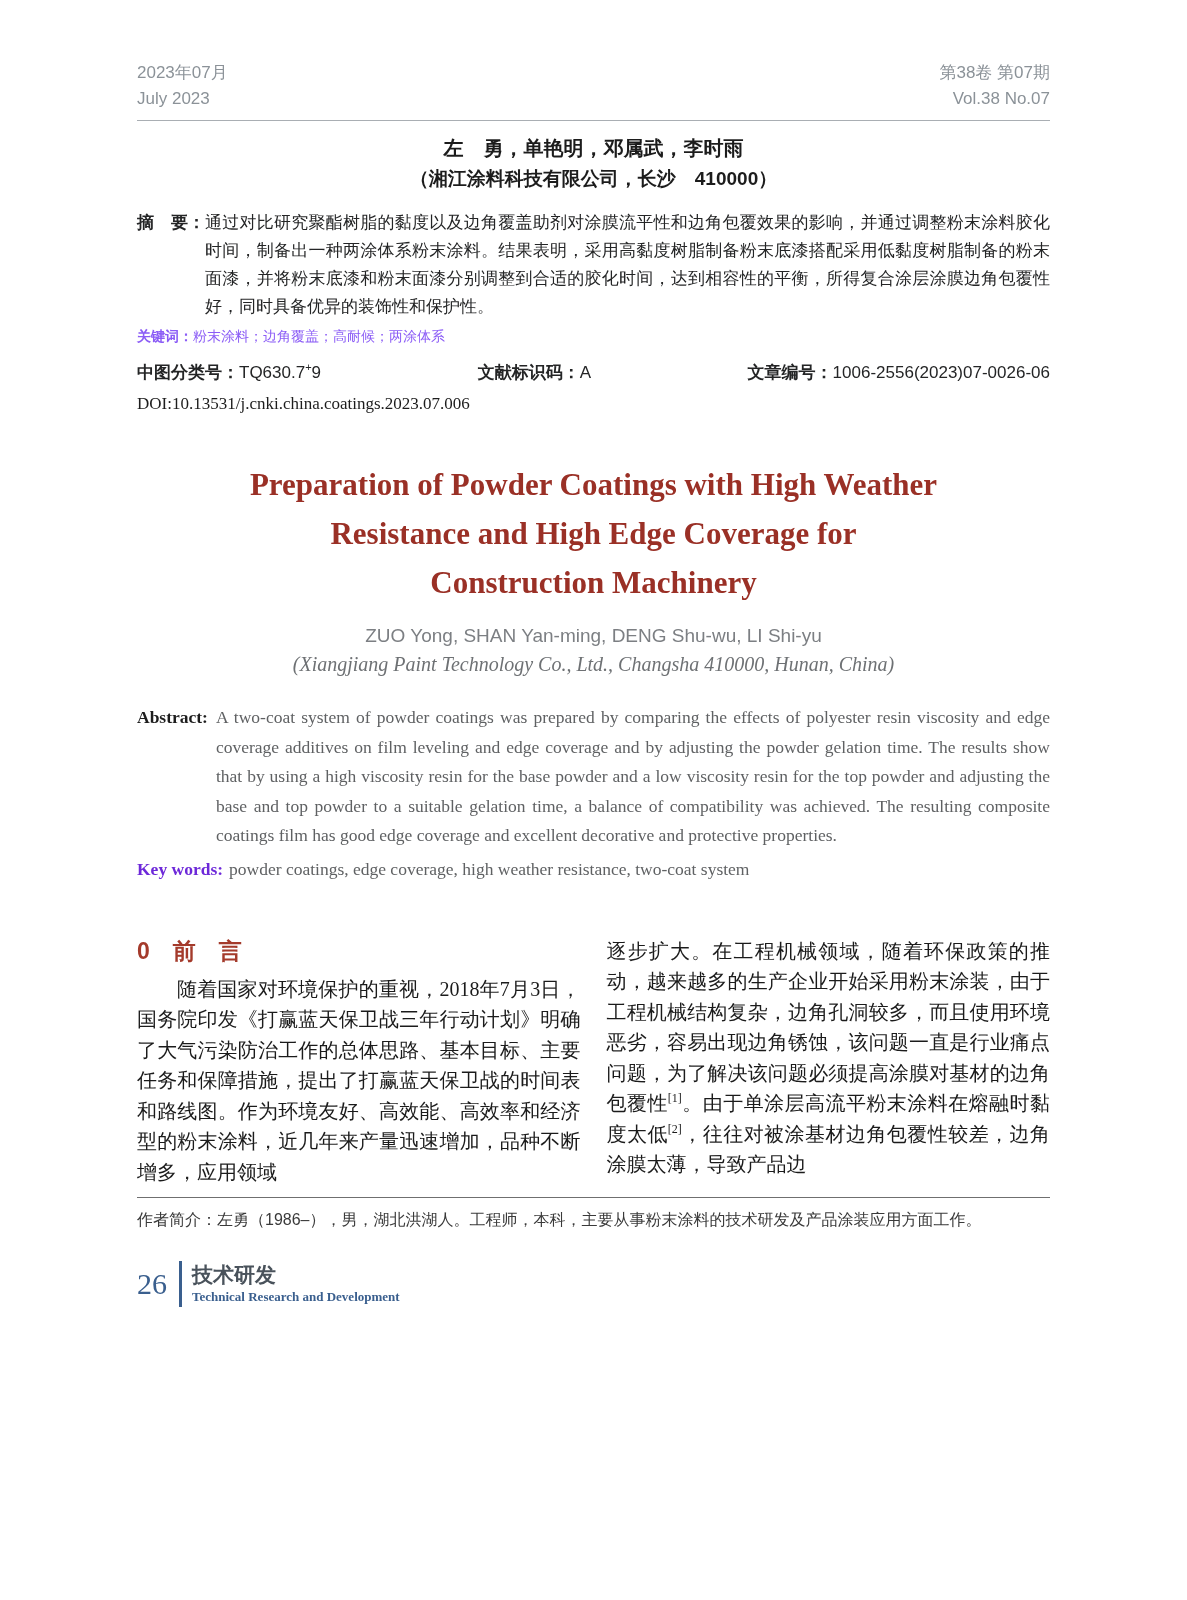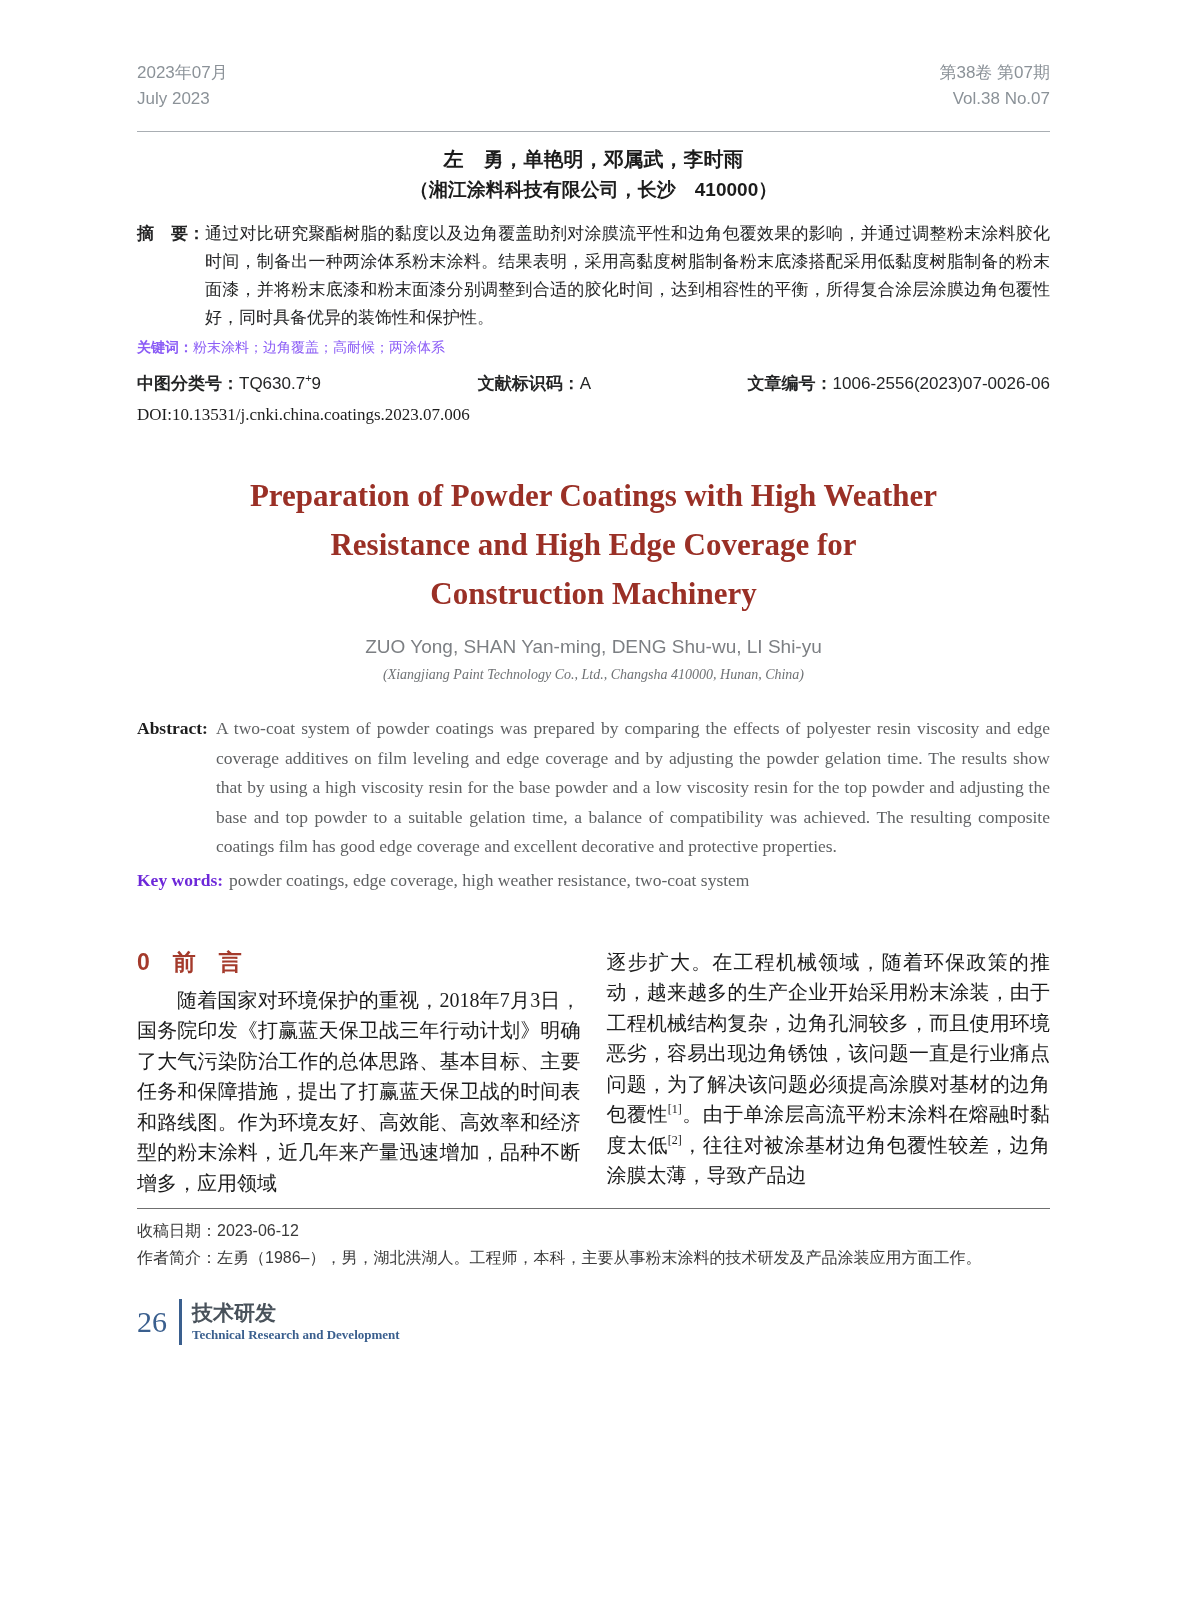--- a/index.html
+++ b/index.html
@@ -6,21 +6,21 @@
   body{
     width:1187px;height:1600px;background:#ffffff;overflow:hidden;
     font-family:"Liberation Sans","DejaVu Sans",sans-serif;color:#222;
     position:relative;
   }
   .page{width:913px;margin:0 auto;padding:0 0;position:relative;}
 
   
   .jheader{
     display:flex;justify-content:space-between;align-items:center;
-    margin-top:60px;padding-bottom:19px;border-bottom:1px solid #a9aeb3;
+    margin-top:60px;padding-bottom:8px;border-bottom:1px solid #a9aeb3;
     color:#8b9298;font-size:17px;line-height:26px;
   }
   .jheader .col{display:flex;flex-direction:column;}
   .jheader .c-left{text-align:left;}
   .jheader .c-center{text-align:center;}
   .jheader .c-right{text-align:right;}
   .jname-zh{letter-spacing:7px;}
   .jname-en{letter-spacing:1px;}
 
   
@@ -46,21 +46,21 @@
   .clc-row sup{font-size:11px;vertical-align:super;line-height:0;}
   .doi{margin-top:3px;font-family:"Liberation Serif","DejaVu Serif",serif;font-size:17px;color:#1d1d1d;line-height:28px;}
 
   
   .title-en{
     margin-top:42px;text-align:center;color:#9a3026;font-weight:bold;
     font-family:"Liberation Serif","DejaVu Serif",serif;
     font-size:31px;line-height:49px;
   }
   .authors-en{margin-top:16px;text-align:center;color:#7c7f83;font-size:19px;line-height:26px;}
-  .affil-en{margin-top:2px;text-align:center;color:#6e7174;font-size:14px;line-height:26px;
+  .affil-en{margin-top:2px;text-align:center;color:#6e7174;font-size:20px;line-height:26px;
     font-family:"Liberation Serif","DejaVu Serif",serif;font-style:italic;}
 
   
   .abs-en{
     display:flex;margin-top:26px;
     font-family:"Liberation Serif","DejaVu Serif",serif;
     font-size:17.5px;line-height:29.5px;color:#5f6163;
   }
   .abs-en .lbl{font-weight:bold;color:#1d1d1d;white-space:nowrap;padding-right:8px;}
   .abs-en .txt{flex:1;text-align:justify;}
@@ -158,23 +158,20 @@
       <h2 class="sec-head">0　前　言</h2>
       <p class="body-p indent">随着国家对环境保护的重视，2018年7月3日，国务院印发《打赢蓝天保卫战三年行动计划》明确了大气污染防治工作的总体思路、基本目标、主要任务和保障措施，提出了打赢蓝天保卫战的时间表和路线图。作为环境友好、高效能、高效率和经济型的粉末涂料，近几年来产量迅速增加，品种不断增多，应用领域</p>
     </div>
     <div class="colm">
       <p class="body-p"><span>逐步扩大。在工程机械领域，随着环保政策的推动，越来越多的生产企业开始采用粉末涂装，由于工程机械结构复杂，边角孔洞较多，而且使用环境恶劣，容易出现边角锈蚀，该问题一直是行业痛点问题，为了解决该问题必须提高涂膜对基材的边角包覆性</span><sup>[1]</sup><span>。由于单涂层高流平粉末涂料在熔融时黏度太低</span><sup>[2]</sup><span>，往往对被涂基材边角包覆性较差，边角涂膜太薄，导致产品边</span></p>
     </div>
   </div>
 
   <div class="footnote">
     <div>
-      <span>收稿日期：</span><span>2023-06-12</span>
-    </div>
-    <div>
       <span>作者简介：</span><span>左勇（1986–），男，湖北洪湖人。工程师，本科，主要从事粉末涂料的技术研发及产品涂装应用方面工作。</span>
     </div>
   </div>
 
   <div class="pfooter">
     <span class="pnum">26</span>
     <span class="vbar"></span>
     <span class="fsec">
       <span class="fsec-zh">技术研发</span>
       <span class="fsec-en">Technical Research and Development</span>

